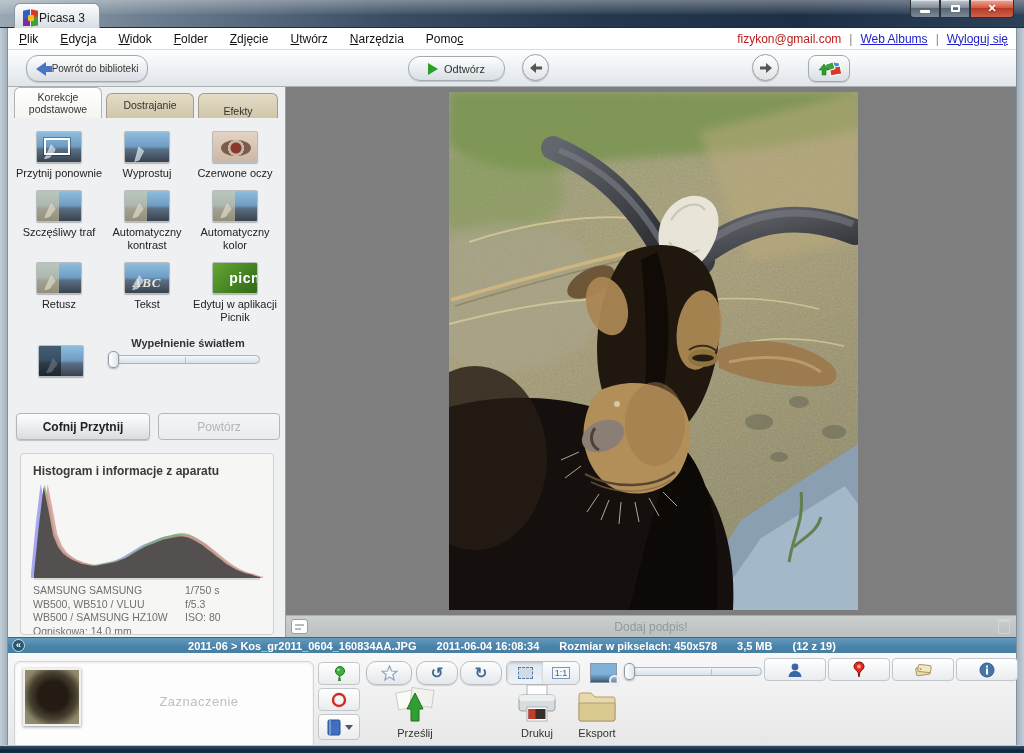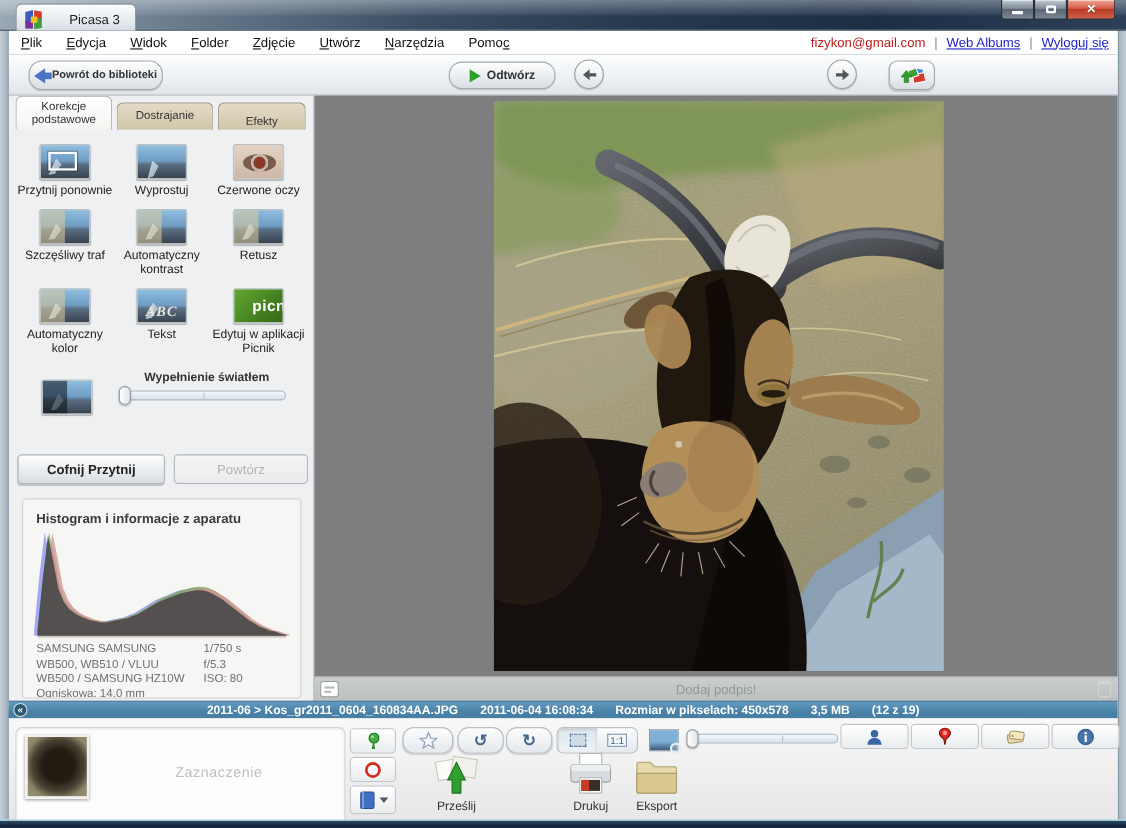--- a/index.html
+++ b/index.html
@@ -10,21 +10,21 @@
 
   
   .titlebar { position:absolute; top:0; left:0; width:1024px; height:28px;
     background:linear-gradient(90deg,#9aa8b4 0%,#6d7f90 14%,#3a4d63 38%,#25384e 58%,#1d2f45 78%,#2c4058 100%);
     border-bottom:1px solid #1c2d40; }
   .titlebar::after { content:""; position:absolute; inset:0 0 50% 0;
     background:linear-gradient(180deg,rgba(255,255,255,.35),rgba(255,255,255,.06)); }
   .title-tab { position:absolute; left:14px; top:3px; height:25px; padding:3px 14px 0 8px;
     background:linear-gradient(180deg,#fdfdfe,#e6ebef 60%,#d6dde3);
     border:1px solid #8b949c; border-bottom:none; border-radius:6px 6px 0 0;
-    display:flex; align-items:center; gap:24px; z-index:3; }
+    display:flex; align-items:center; gap:0; z-index:3; }
   .title-text { font-size:12px; color:#1c1c1c; }
   .picasa-logo { position:relative; width:16px; height:16px; }
   .picasa-logo i { position:absolute; display:block; }
   .pl1{left:0;top:0;width:7px;height:10px;background:#3a5bc0;transform:skewY(-14deg);}
   .pl2{left:8px;top:0;width:7px;height:7px;background:#d43c2a;transform:skewY(12deg);}
   .pl3{left:0;top:9px;width:7px;height:7px;background:#7a2ea0;}
   .pl4{left:8px;top:7px;width:7px;height:9px;background:#3ca03c;transform:skewY(-10deg);}
   .pl5{left:5px;top:5px;width:6px;height:6px;background:#f0c020;border-radius:1px;}
   .winbtns { position:absolute; right:10px; top:0; display:flex; z-index:3; }
   .winbtn { height:18px; border:1px solid #2c3138; border-top:none; display:flex;
@@ -52,21 +52,21 @@
     font-size:12px; color:#111; }
   .menu-item { padding:2px 11px; cursor:default; }
   .menubar-right { margin-left:auto; display:flex; align-items:center; gap:8px; padding-right:8px; }
   .account { color:#b91c1c; }
   .mb-sep { color:#888; }
   .mb-link { color:#2222cc; text-decoration:underline; }
 
   
   .toolbar { position:absolute; left:8px; top:50px; width:1008px; height:37px;
     background:linear-gradient(180deg,#fcfdfe,#eef1f4 55%,#e0e5e9);
-    border-bottom:1px solid #a9afb5;font-weight:bold; }
+    border-bottom:1px solid #a9afb5; }
   .pill-btn { position:absolute; border:1px solid #a3a9af; border-radius:12px;
     background:linear-gradient(180deg,#fefefe,#e9edf0 55%,#d9dee3);
     box-shadow:0 1px 1px rgba(0,0,0,.15), inset 0 1px 0 #fff;
     display:flex; align-items:center; justify-content:center; gap:6px; color:#333; }
   .back-btn { left:18px; top:5px; width:122px; height:27px; font-size:10px; line-height:11px; text-align:center; }
   .back-arrow { width:0; height:0; border:7px solid transparent; border-right:10px solid #4a74c4; border-left:none; position:relative; }
   .back-arrow::after{content:"";position:absolute;left:9px;top:-3px;width:7px;height:6px;background:#4a74c4;}
   .play-btn { left:400px; top:6px; width:97px; height:25px; font-size:11px; }
   .play-tri { width:0; height:0; border-left:10px solid #2aa02a; border-top:6px solid transparent; border-bottom:6px solid transparent; }
   .nav-circle { position:absolute; top:4px; width:27px; height:27px; border-radius:50%;
@@ -325,25 +325,25 @@
       <div class="tool">
         <div class="tthumb half"></div>
         <div>Szczęśliwy traf</div>
       </div>
       <div class="tool">
         <div class="tthumb half"></div>
         <div>Automatyczny kontrast</div>
       </div>
       <div class="tool">
         <div class="tthumb half"></div>
+        <div>Automatyczny kolor</div>
+      </div>
+      <div class="tool">
+        <div class="tthumb half"></div>
         <div>Retusz</div>
-      </div>
-      <div class="tool">
-        <div class="tthumb half"></div>
-        <div>Automatyczny kolor</div>
       </div>
       <div class="tool">
         <div class="tthumb textthumb">
             <span class="abc">ABC</span>
           </div>
         <div>Tekst</div>
       </div>
       <div class="tool">
         <div class="tthumb picnik">
             <span class="picnik-word">picnik</span>

